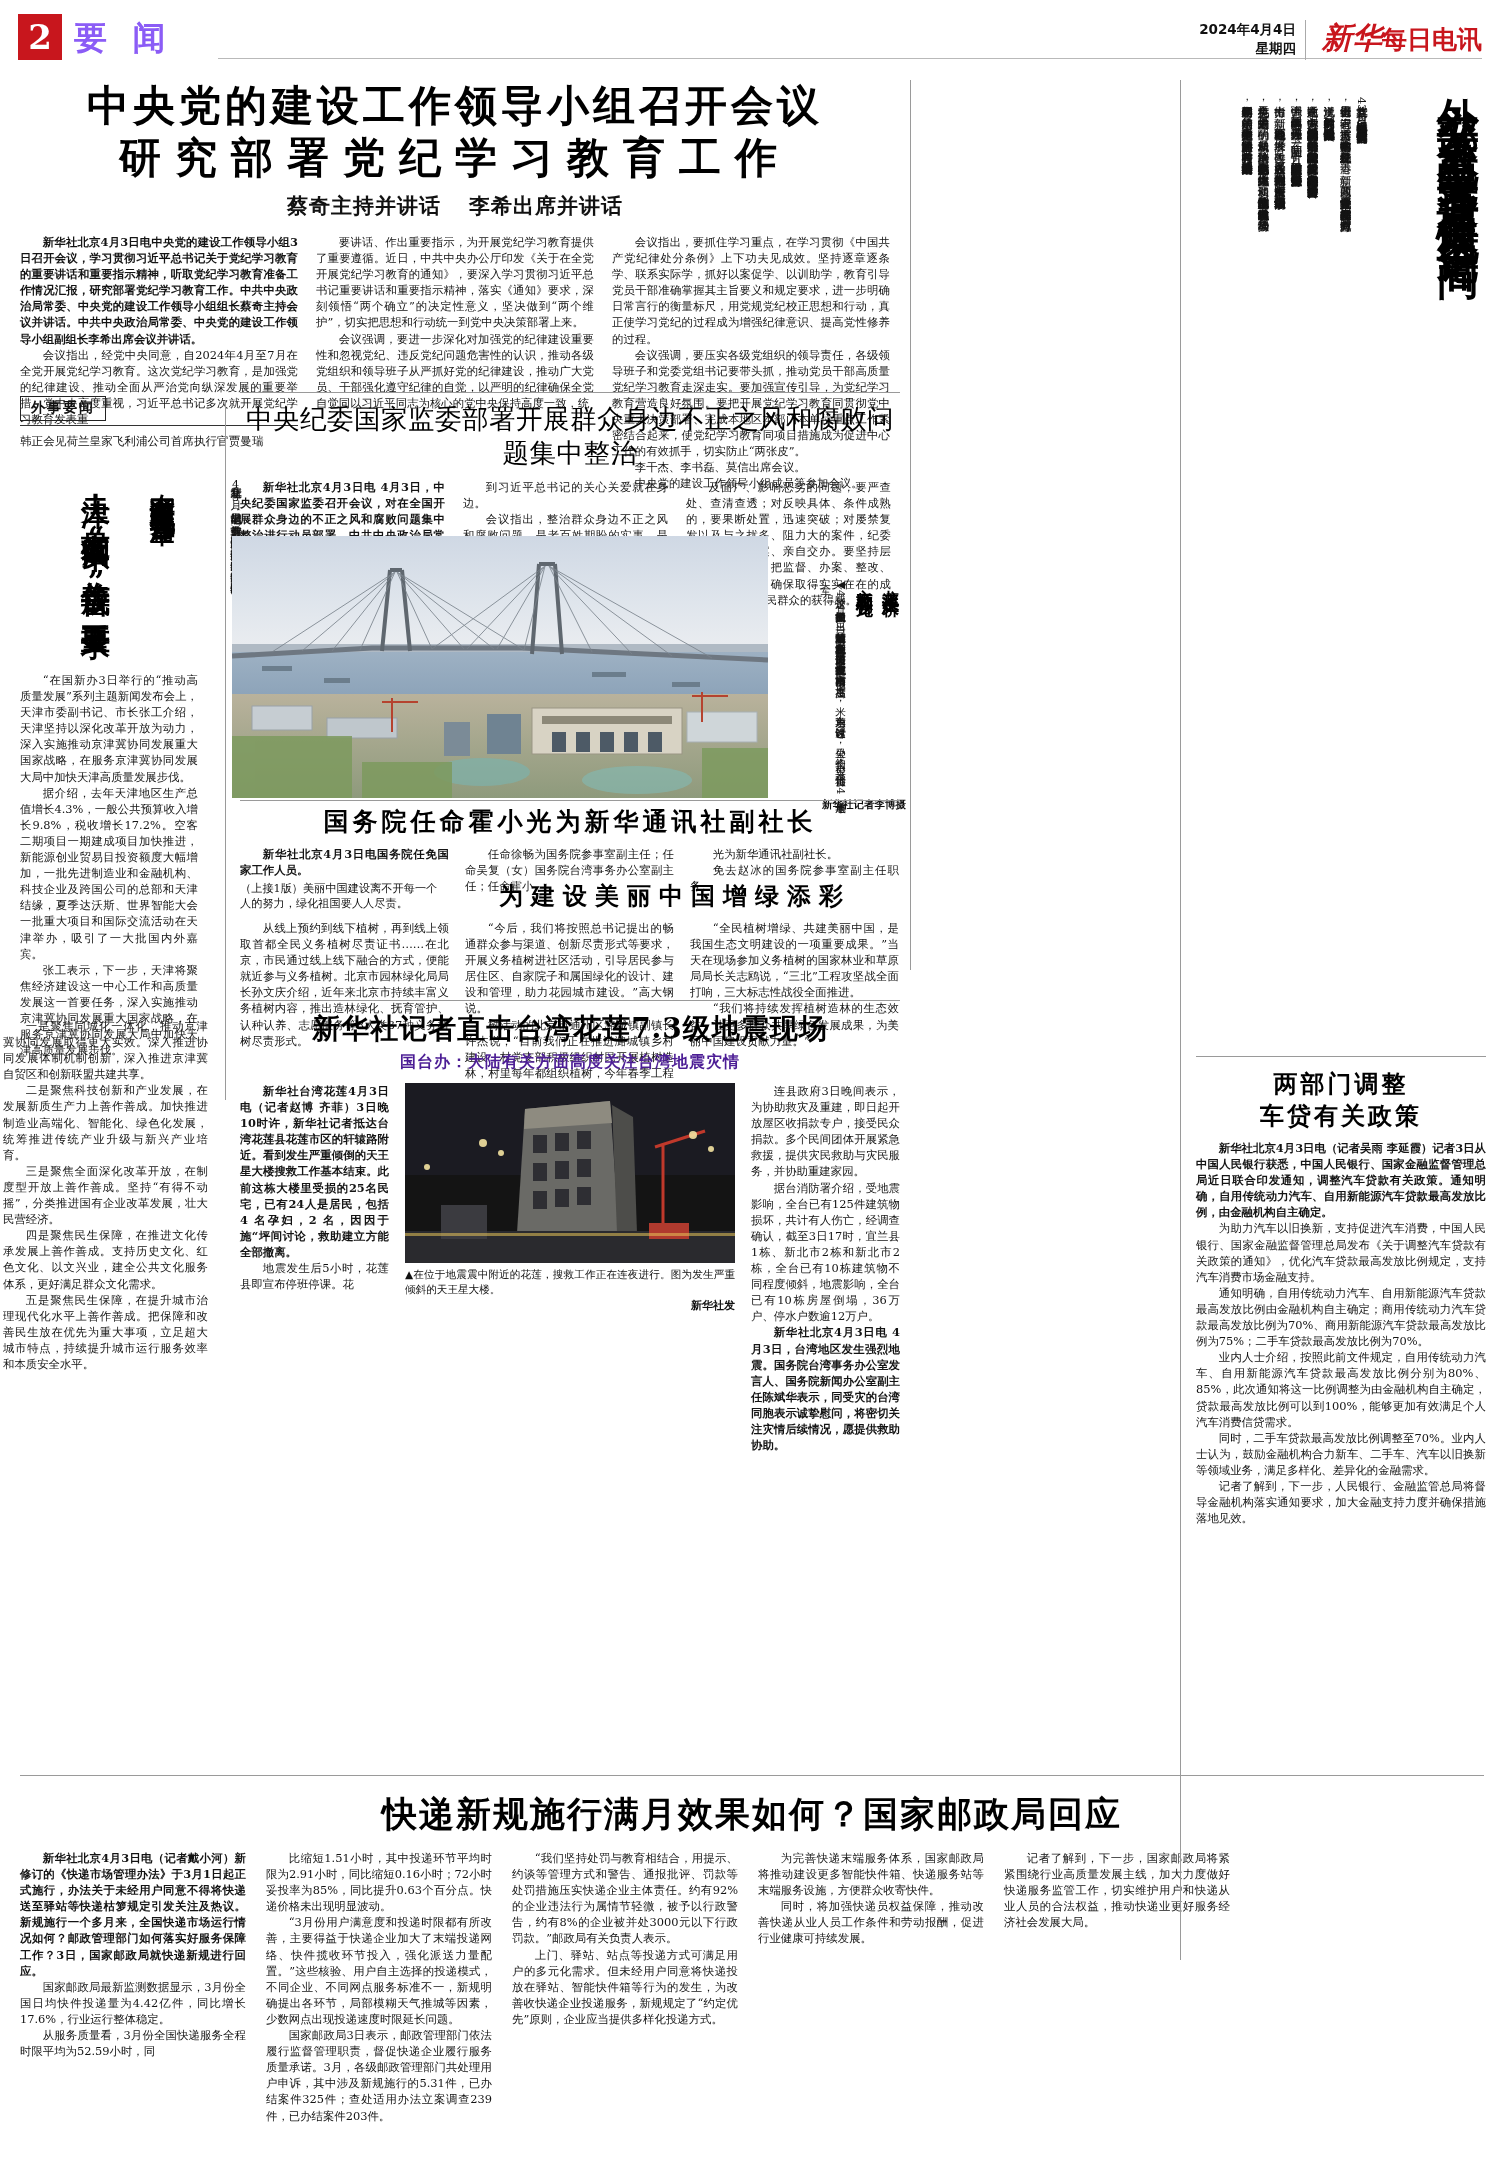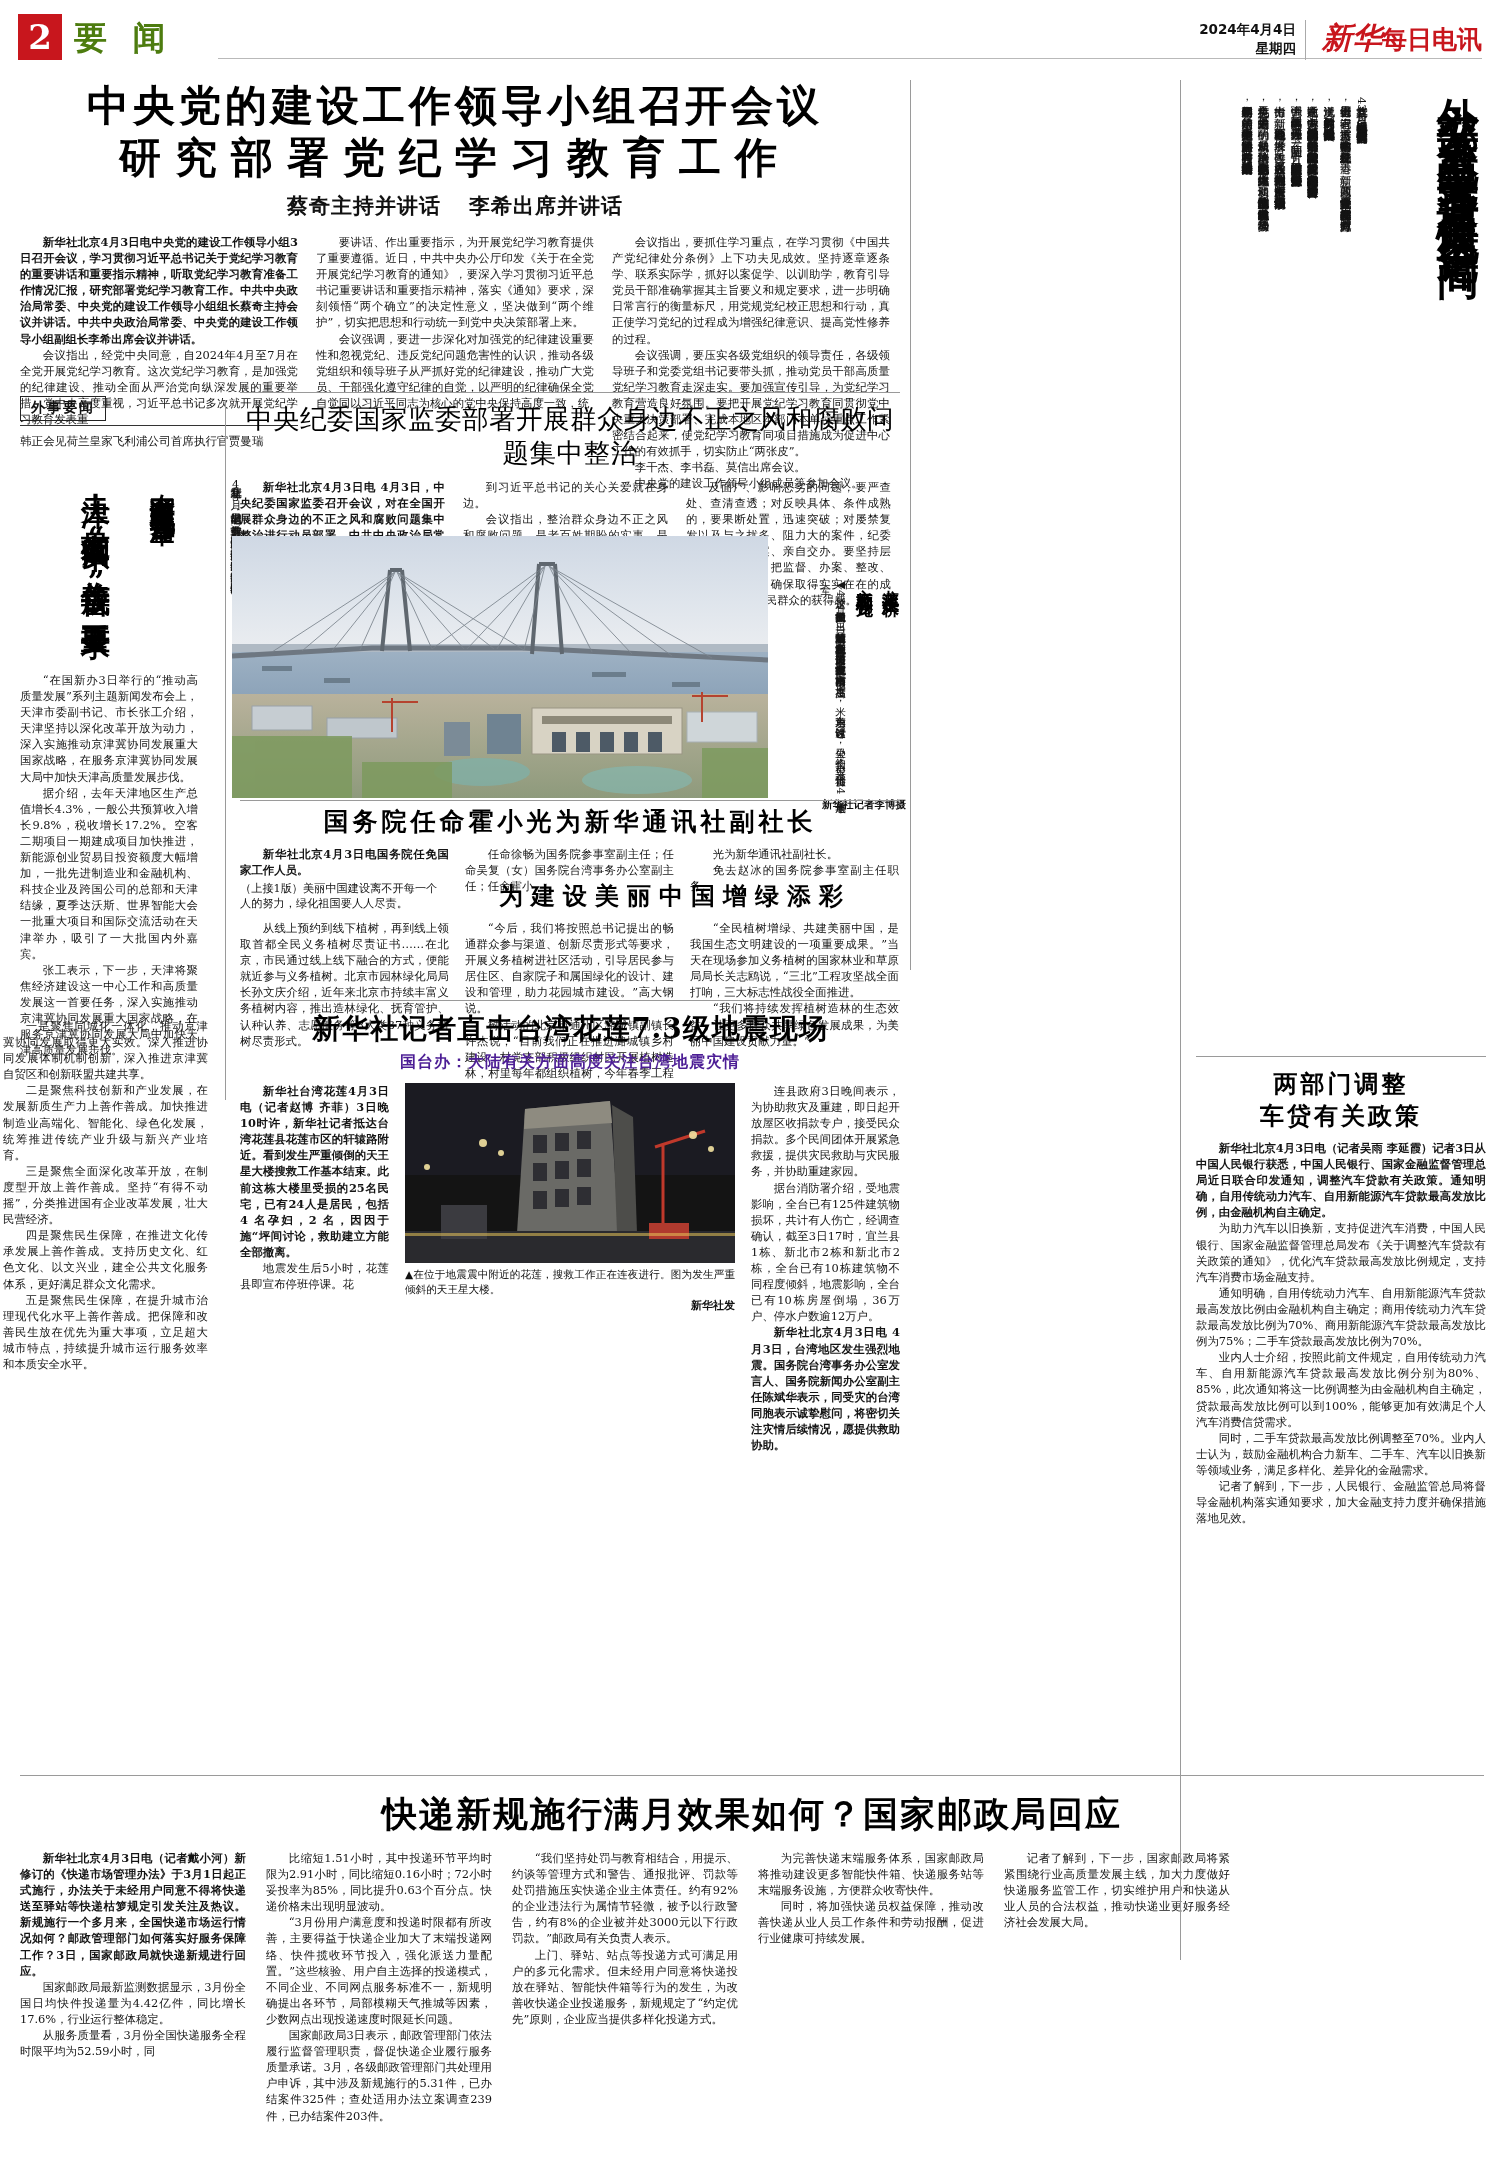--- a/index.html
+++ b/index.html
@@ -14,21 +14,21 @@
 
   
   .masthead{position:absolute;left:18px;top:14px;width:1464px;height:58px;}
   .pagenum{
     position:absolute;left:0;top:0;width:44px;height:46px;background:#c8161d;
     color:#fff;font-family:"DejaVu Serif","Liberation Serif",serif;font-weight:bold;
     font-size:34px;line-height:46px;text-align:center;
   }
   .section-name{
     position:absolute;left:56px;top:2px;font-family:"DejaVu Serif","Liberation Serif",serif;
-    font-weight:bold;font-size:33px;letter-spacing:7px;color:#4d7c0f;
+    font-weight:bold;font-size:33px;letter-spacing:7px;color:#8b5cf6;
   }
   .mast-rule{position:absolute;left:200px;top:44px;width:1264px;height:0;border-top:1.6px solid #b9b9b9;}
   .mast-date{
     position:absolute;right:186px;top:6px;text-align:right;font-size:13.5px;line-height:19px;
     font-family:"DejaVu Sans","Liberation Sans",sans-serif;color:#111;font-weight:bold;
   }
   .mast-divider{position:absolute;right:176px;top:6px;width:1px;height:40px;background:#aaa;}
   .mast-logo{
     position:absolute;right:0;top:4px;color:#c8161d;font-family:Liberation Serif, serif;
     font-weight:bold;font-size:25px;letter-spacing:0px;white-space:nowrap;margin-left:24px;

